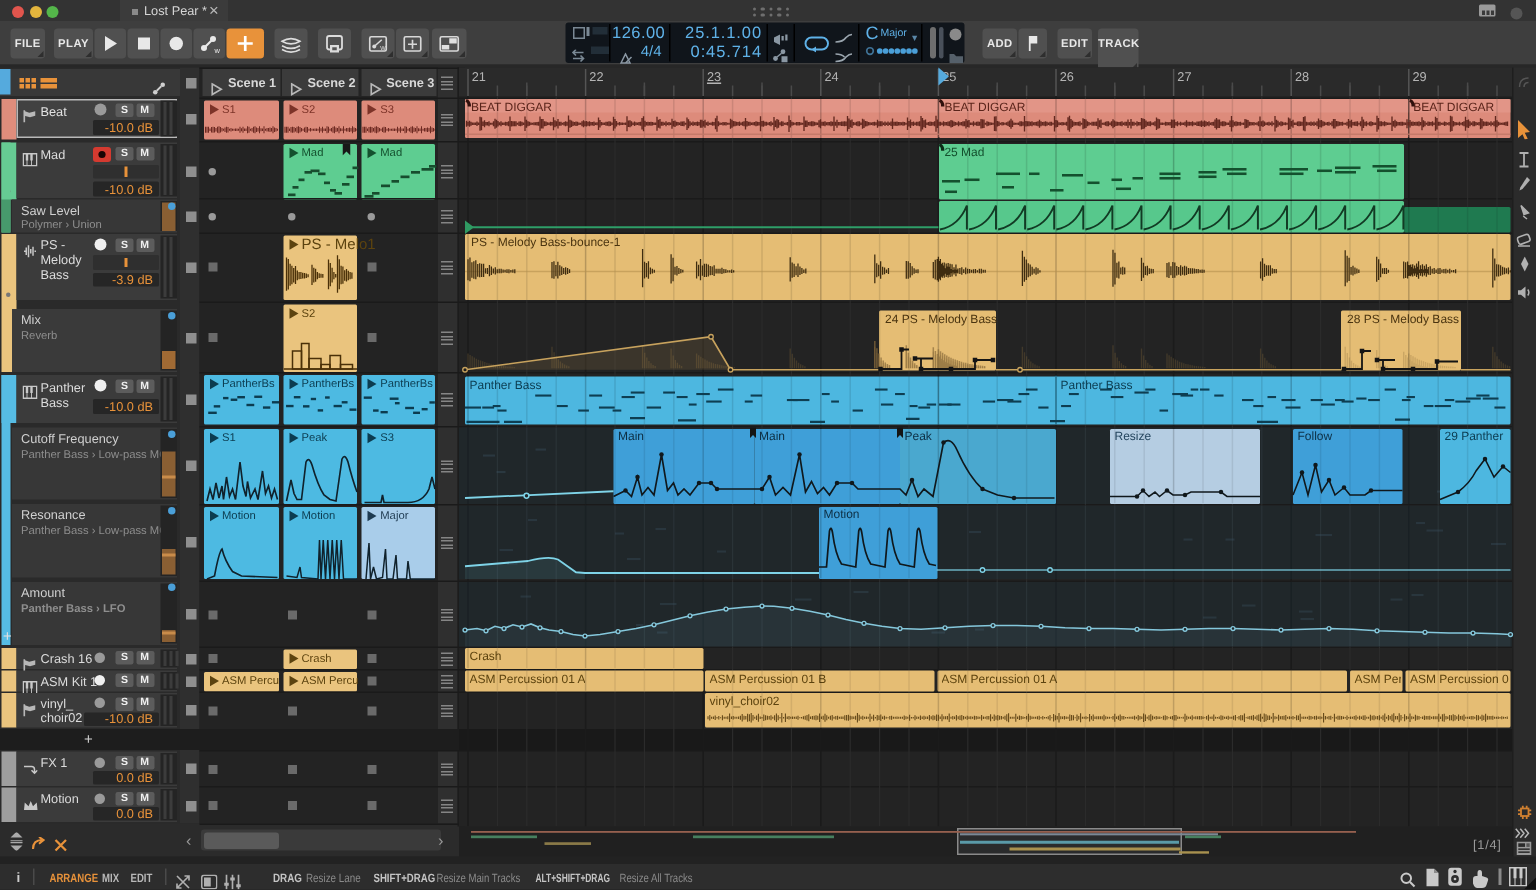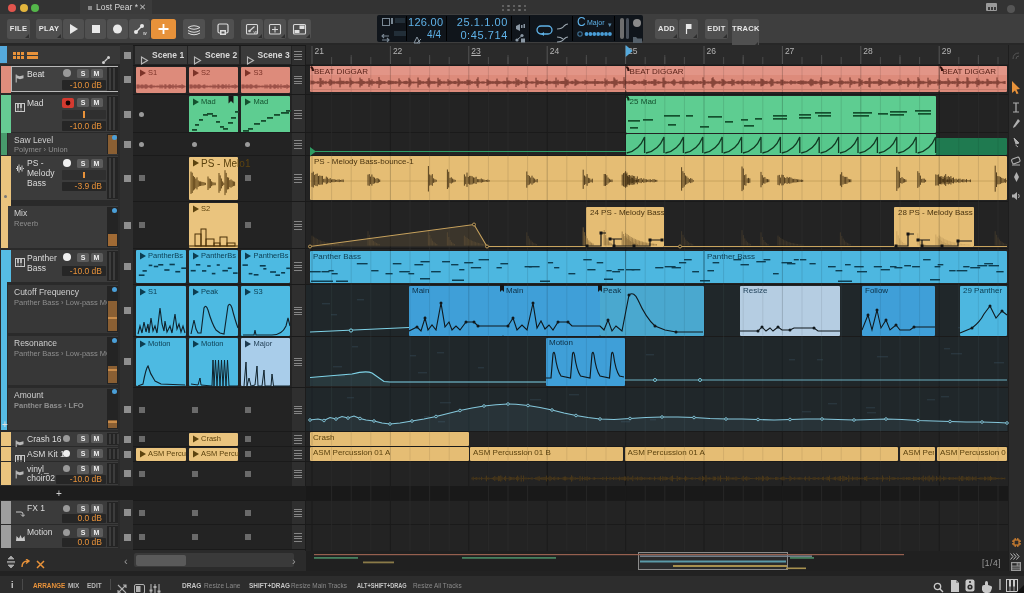--- a/index.html
+++ b/index.html
@@ -1073,20 +1073,23 @@
       <span style="position:absolute;left:3px;top:1px;font-size:8px;color:#5c430f;white-space:nowrap;overflow:hidden;max-width:148.5px;">ASM Percussion 01 B</span>
     </div>
 <div style="left:624.5px;top:447px;width:273.5px;height:13.5px;background:#e5bd74;border-radius:1px;overflow:hidden;">
       <span style="position:absolute;left:3px;top:1px;font-size:8px;color:#5c430f;white-space:nowrap;overflow:hidden;max-width:269.5px;">ASM Percussion 01 A</span>
     </div>
 <div style="left:900px;top:447px;width:34.5px;height:13.5px;background:#e5bd74;border-radius:1px;overflow:hidden;">
       <span style="position:absolute;left:3px;top:1px;font-size:8px;color:#5c430f;white-space:nowrap;overflow:hidden;max-width:30.5px;">ASM Per</span>
     </div>
 <div style="left:937px;top:447px;width:70px;height:13.5px;background:#e5bd74;border-radius:1px;overflow:hidden;">
       <span style="position:absolute;left:3px;top:1px;font-size:8px;color:#5c430f;white-space:nowrap;overflow:hidden;max-width:66px;">ASM Percussion 01 A</span>
+    </div>
+<div style="left:470px;top:462px;width:537px;height:23px;background:#e5bd74;border-radius:1px;overflow:hidden;">
+      <span style="position:absolute;left:3px;top:1px;font-size:8px;color:#5c430f;white-space:nowrap;overflow:hidden;max-width:533px;">vinyl_choir02</span>
     </div>
 <div style="left:306px;top:551px;width:702px;height:21px;background:#202020;"></div>
 <div style="left:638px;top:552px;width:150px;height:18px;background:rgba(140,150,155,0.10);border:1px solid #8a8a8a;box-sizing:border-box;"></div>
 <div style="left:982px;top:558px;font-size:8.5px;color:#9a9a9a;font-weight:400;white-space:nowrap;letter-spacing:.5px;">[1/4]</div>
 <div style="left:1011px;top:47px;width:10px;height:10px;"><svg width="10" height="10">
         <path d="M2 8 Q2 2 8 2 M5 8 Q5 5 8 5" stroke="#555" fill="none"></path>
       </svg></div>
 <div style="left:1011px;top:80px;width:11px;height:13px;"><svg width="11" height="13">
         <path d="M1 0 L9 8 L5.5 8.5 L7.5 12.5 L5.5 13 L4 9.5 L1 12 Z" fill="#e8923a"></path>
       </svg></div>

